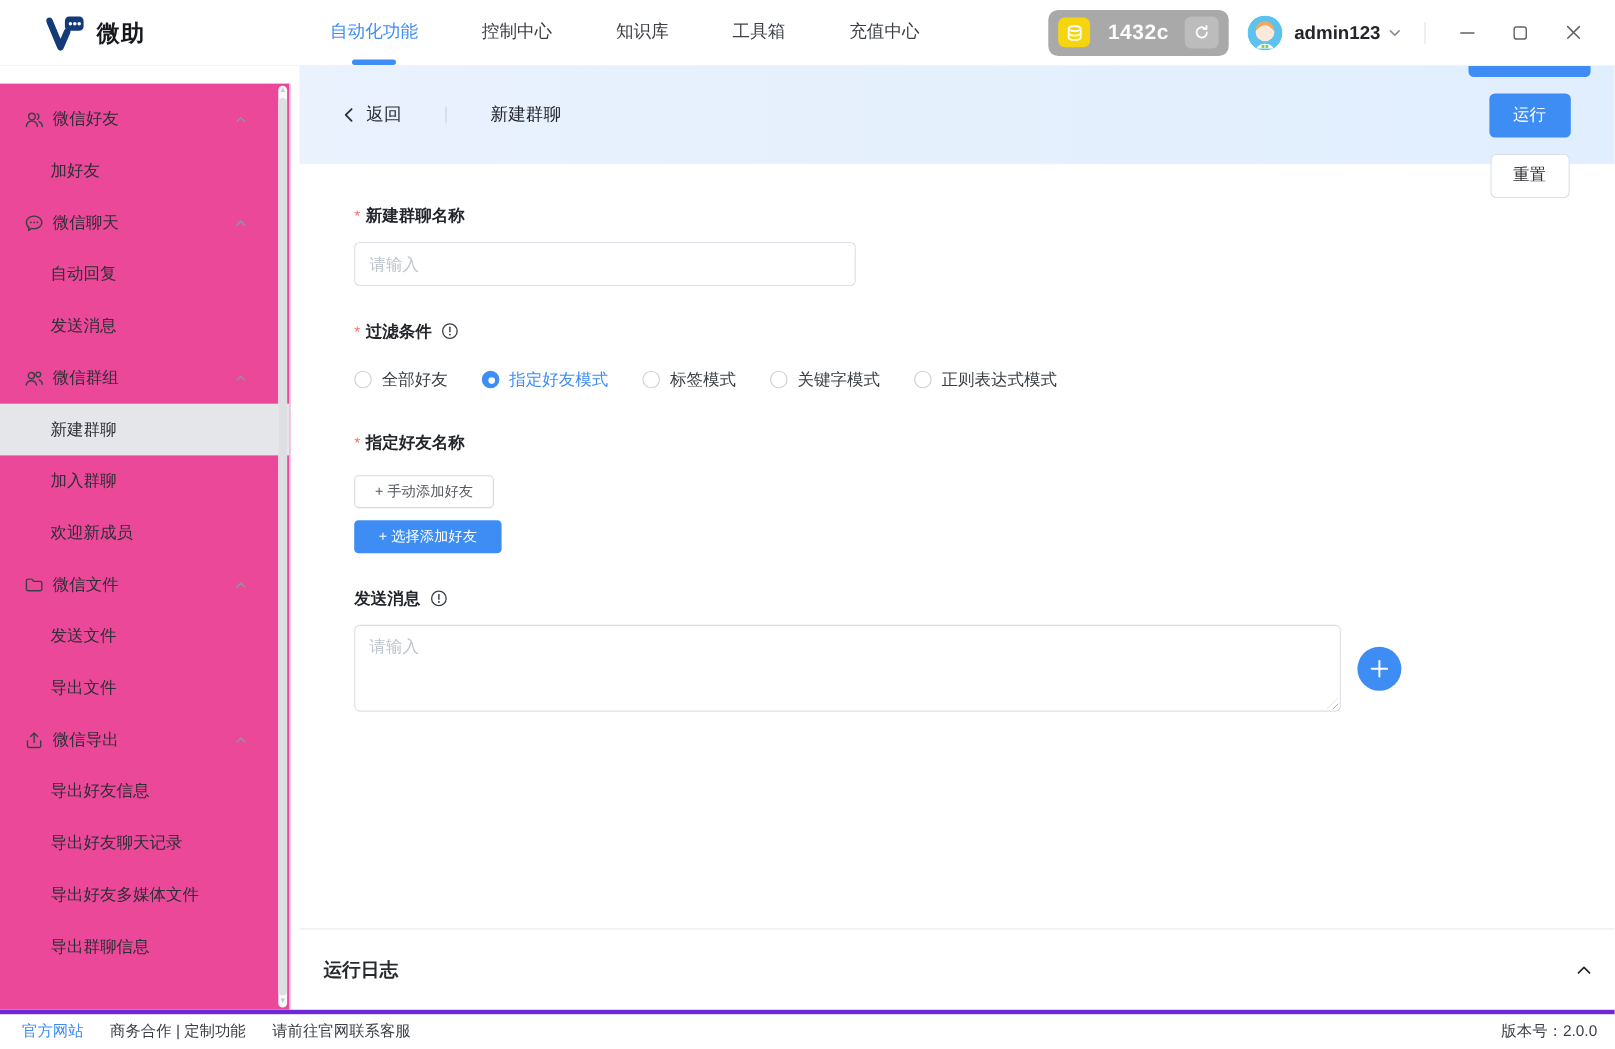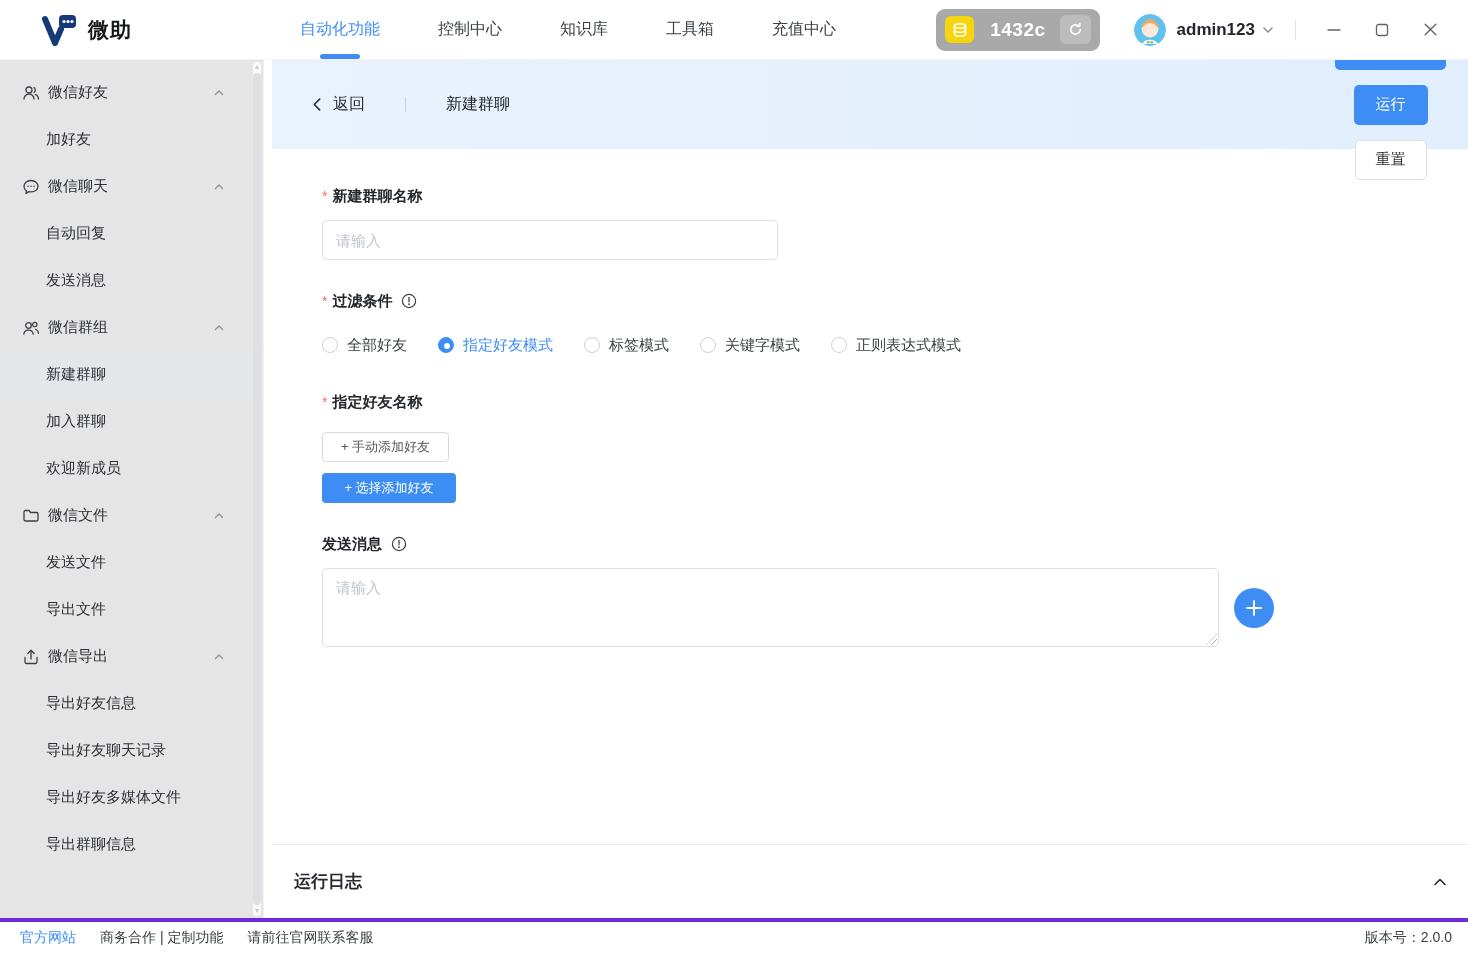--- a/index.html
+++ b/index.html
@@ -18,37 +18,37 @@
 
   .nav { display:flex; align-items:stretch; height:60px; margin-left:42px; gap:58px; }
   .nav-item { position:relative; display:flex; align-items:center; font-size:16px; color:#3c4046; cursor:pointer; }
   .nav-item.active { color:#3d8df5; font-weight:500; }
   .nav-item.active::after { content:""; position:absolute; left:50%; transform:translateX(-50%);
        bottom:1px; width:40px; height:5px; border-radius:3px; background:#3d8df5; }
 
   .top-right { margin-left:auto; display:flex; align-items:center; padding-right:14px; }
 
   .credit-badge { display:flex; align-items:center; background:#a9a9a9; border-radius:9px;
-       height:42px; padding:0 9px 0 9px; margin-right:34px; }
+       height:42px; padding:0 9px 0 9px; margin-right:17px; }
   .coin-box { width:29px; height:27px; background:#f6d50e; border-radius:6px;
        display:flex; align-items:center; justify-content:center; }
   .credit-text { color:#fff; font-size:19px; font-weight:bold; margin:0 14px 0 16px; letter-spacing:0.5px; }
   .refresh-box { width:31px; height:29px; background:rgba(255,255,255,0.22); border-radius:6px;
        display:flex; align-items:center; justify-content:center; cursor:pointer; }
 
   .avatar { width:32px; height:32px; border-radius:50%; overflow:hidden; flex:0 0 auto; }
   .user-name { font-size:17px; font-weight:bold; color:#24262b; margin:0 6px 0 11px; }
   .user-caret { color:#8a8f99; display:flex; align-items:center; margin-right:20px; cursor:pointer; }
 
   .win-divider { width:1px; height:20px; background:#e0e2e6; margin-right:14px; }
   .win-btn { width:48px; height:40px; display:flex; align-items:center; justify-content:center;
        color:#606468; cursor:pointer; }
 
   
-  .sidebar { position:absolute; top:60px; left:0; width:264px; bottom:36px; background:#e5e5e5;
+  .sidebar { position:absolute; top:76px; left:0; width:264px; bottom:36px; background:#ec4899;
        border-right:1px solid #f0f1f3; overflow:hidden; }
   .side-list { padding-top:9px; }
   .side-item { height:47px; display:flex; align-items:center; font-size:15px; color:#2c2f35; cursor:pointer; }
   .side-item .grp-icon { width:18px; margin-left:22px; margin-right:8px; color:#3c4046; display:flex; align-items:center; }
   .side-item .caret { margin-left:auto; margin-right:38px; color:#8f939b; display:flex; }
   .side-item.sub { padding-left:46px; }
   .side-item.selected { background:#e4e6ea; }
 
   .side-scroll { position:absolute; top:2px; right:2px; width:8px; bottom:2px; background:#fafafa; border-radius:4px; }
   .side-scroll .arrow { position:absolute; left:0; width:8px; height:8px; color:#c6c9ce; font-size:7px;

